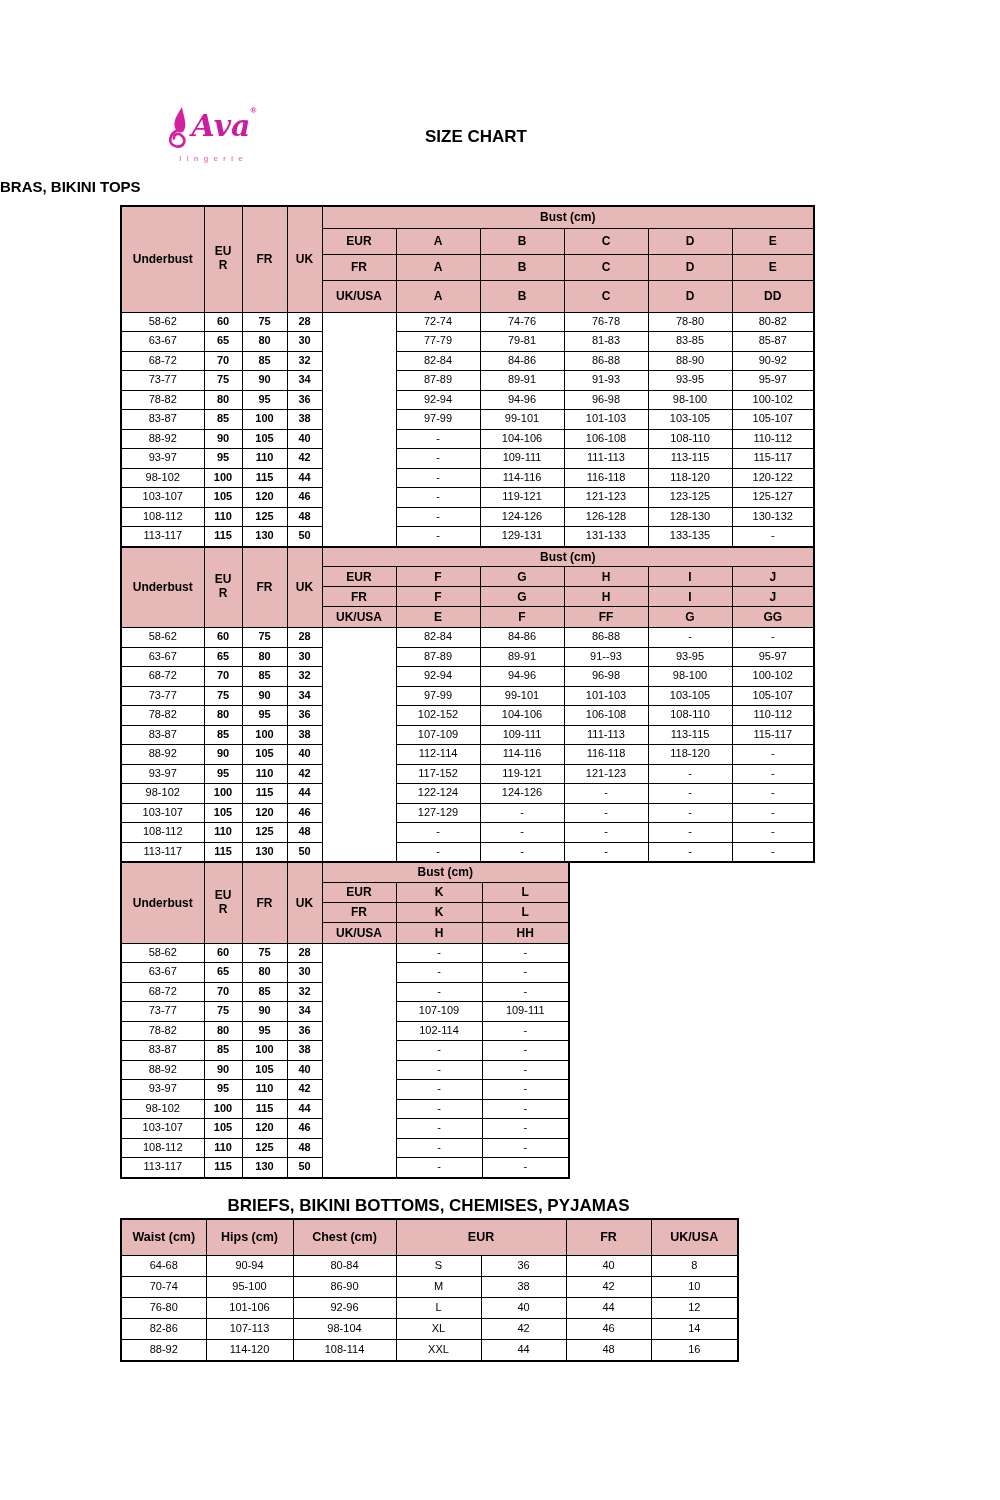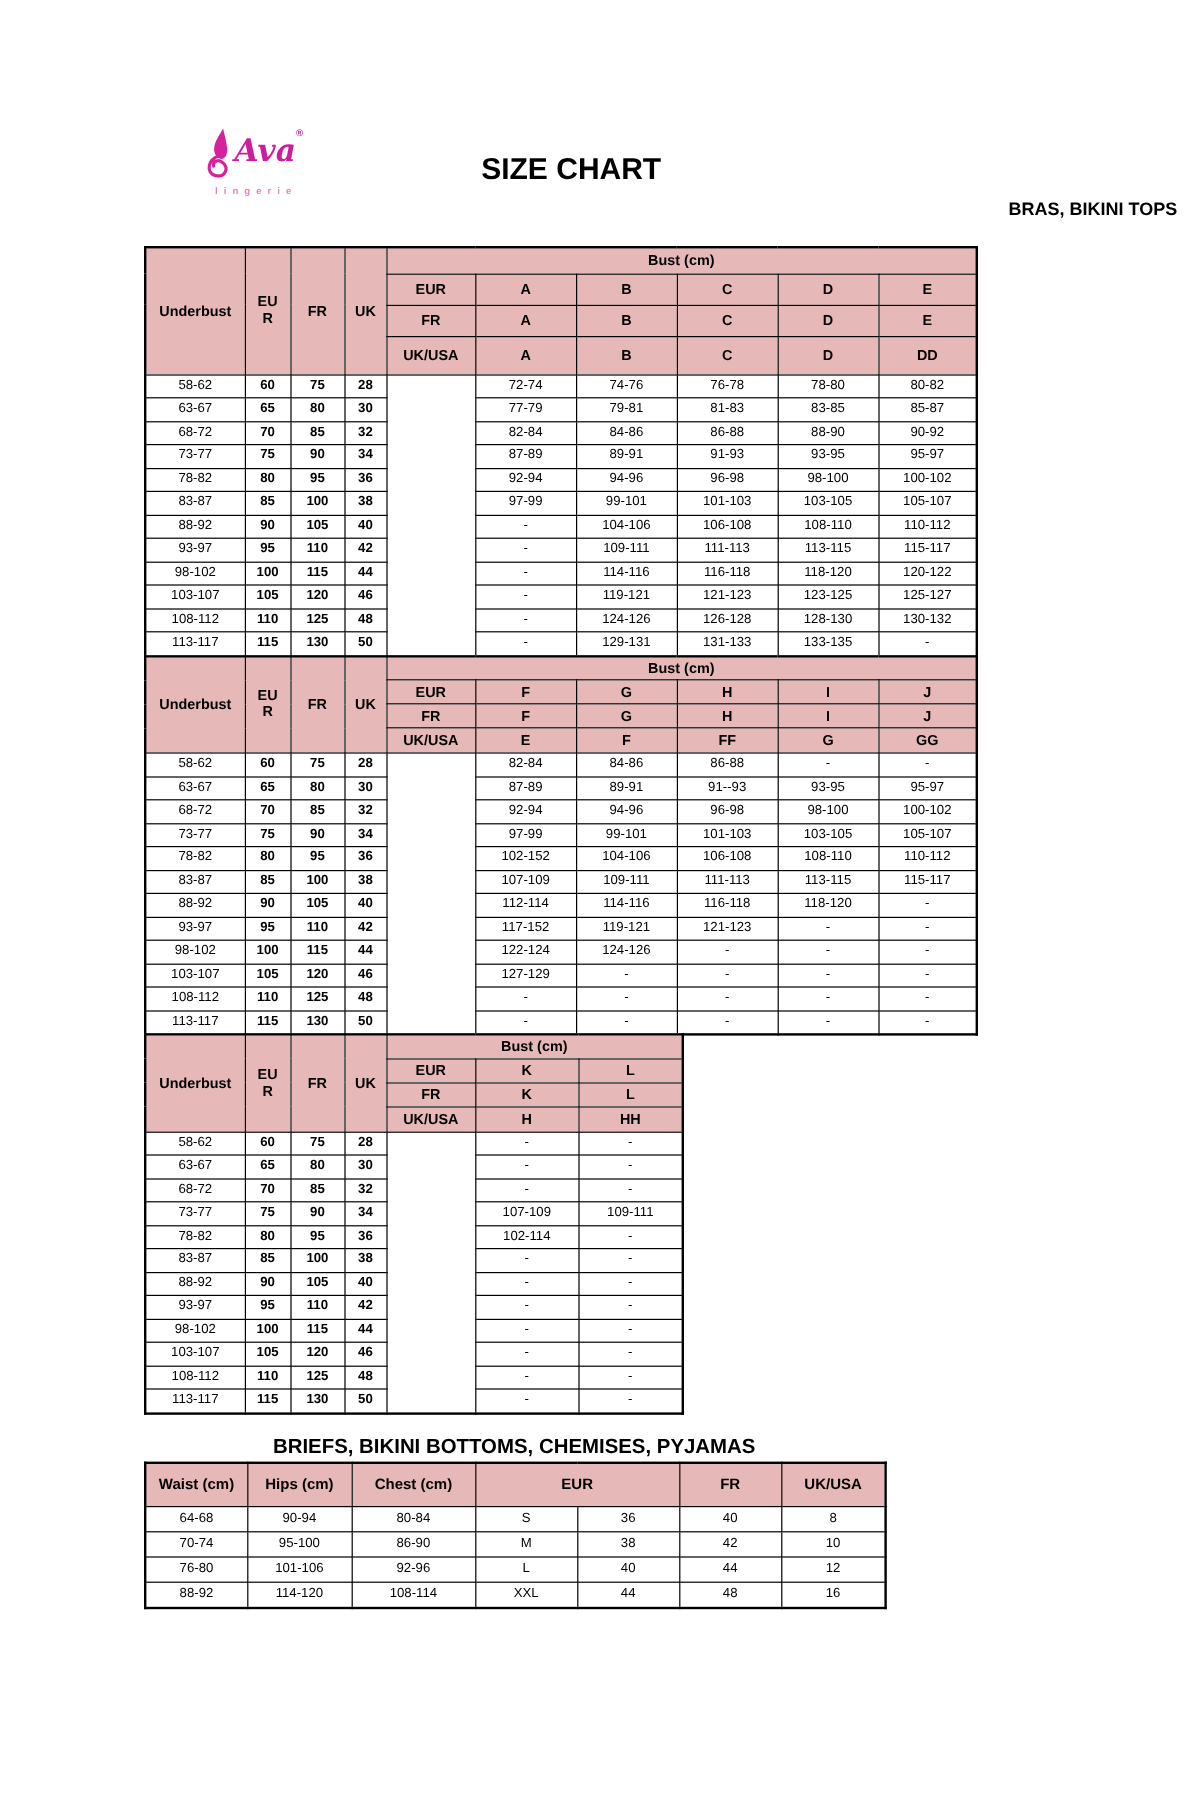--- a/index.html
+++ b/index.html
@@ -6,35 +6,35 @@
   html,body{ margin:0; padding:0; background:#ffffff; }
   .canvas{
     position:relative; width:1000px; height:1500px; background:#ffffff;
     font-family:"Liberation Sans", sans-serif; color:#000;
   }
   
   .logo{ position:absolute; left:146px; top:106px; width:130px; text-align:center; }
   .logo-row{ display:flex; align-items:flex-start; justify-content:center; }
   .ava{
     font-family:"DejaVu Serif", serif; font-style:italic; font-weight:bold;
-    font-size:26px; line-height:40px; color:var(--magenta); margin-left:-4px;
+    font-size:30px; line-height:40px; color:var(--magenta); margin-left:-4px;
   }
   .reg{ font-size:8px; vertical-align:super; color:var(--magenta); font-weight:bold; }
   .lingerie{
     margin-top:-4px; font-size:8px; letter-spacing:5px; padding-left:5px;
     color:var(--lightpink); font-weight:bold;
   }
   
   .page-title{
     position:absolute; top:127px; left:0; width:952px; text-align:center;
-    font-size:25px; font-weight:bold;
+    font-size:17px; font-weight:bold;
   }
   .sec1-title{
-    position:absolute; top:166px; left:0; width:950px; text-align:right;
-    font-size:15px; font-weight:bold;padding-left:31px;
+    position:absolute; top:178px; left:0; width:950px; text-align:left;
+    font-size:15px; font-weight:bold;
   }
   .sec2-title{
     position:absolute; top:1196px; left:120px; width:617px; text-align:center;
     font-size:17px; font-weight:bold;
   }
   
   #bra-tables{ position:absolute; left:120px; top:205px; }
   #briefs-host{ position:absolute; left:120px; top:1218px; }
   table.sz{ border-collapse:collapse; table-layout:fixed; border:2px solid var(--line); background:#fff; }
   table.sz + table.sz{ margin-top:-2px; }
@@ -613,20 +613,29 @@
           <tr>
             <td class="d">76-80</td>
             <td class="d">101-106</td>
             <td class="d">92-96</td>
             <td class="d">L</td>
             <td class="d">40</td>
             <td class="d">44</td>
             <td class="d">12</td>
           </tr>
           <tr>
+            <td class="d">82-86</td>
+            <td class="d">107-113</td>
+            <td class="d">98-104</td>
+            <td class="d">XL</td>
+            <td class="d">42</td>
+            <td class="d">46</td>
+            <td class="d">14</td>
+          </tr>
+          <tr>
             <td class="d">88-92</td>
             <td class="d">114-120</td>
             <td class="d">108-114</td>
             <td class="d">XXL</td>
             <td class="d">44</td>
             <td class="d">48</td>
             <td class="d">16</td>
           </tr>
         </tbody>
       </table>

